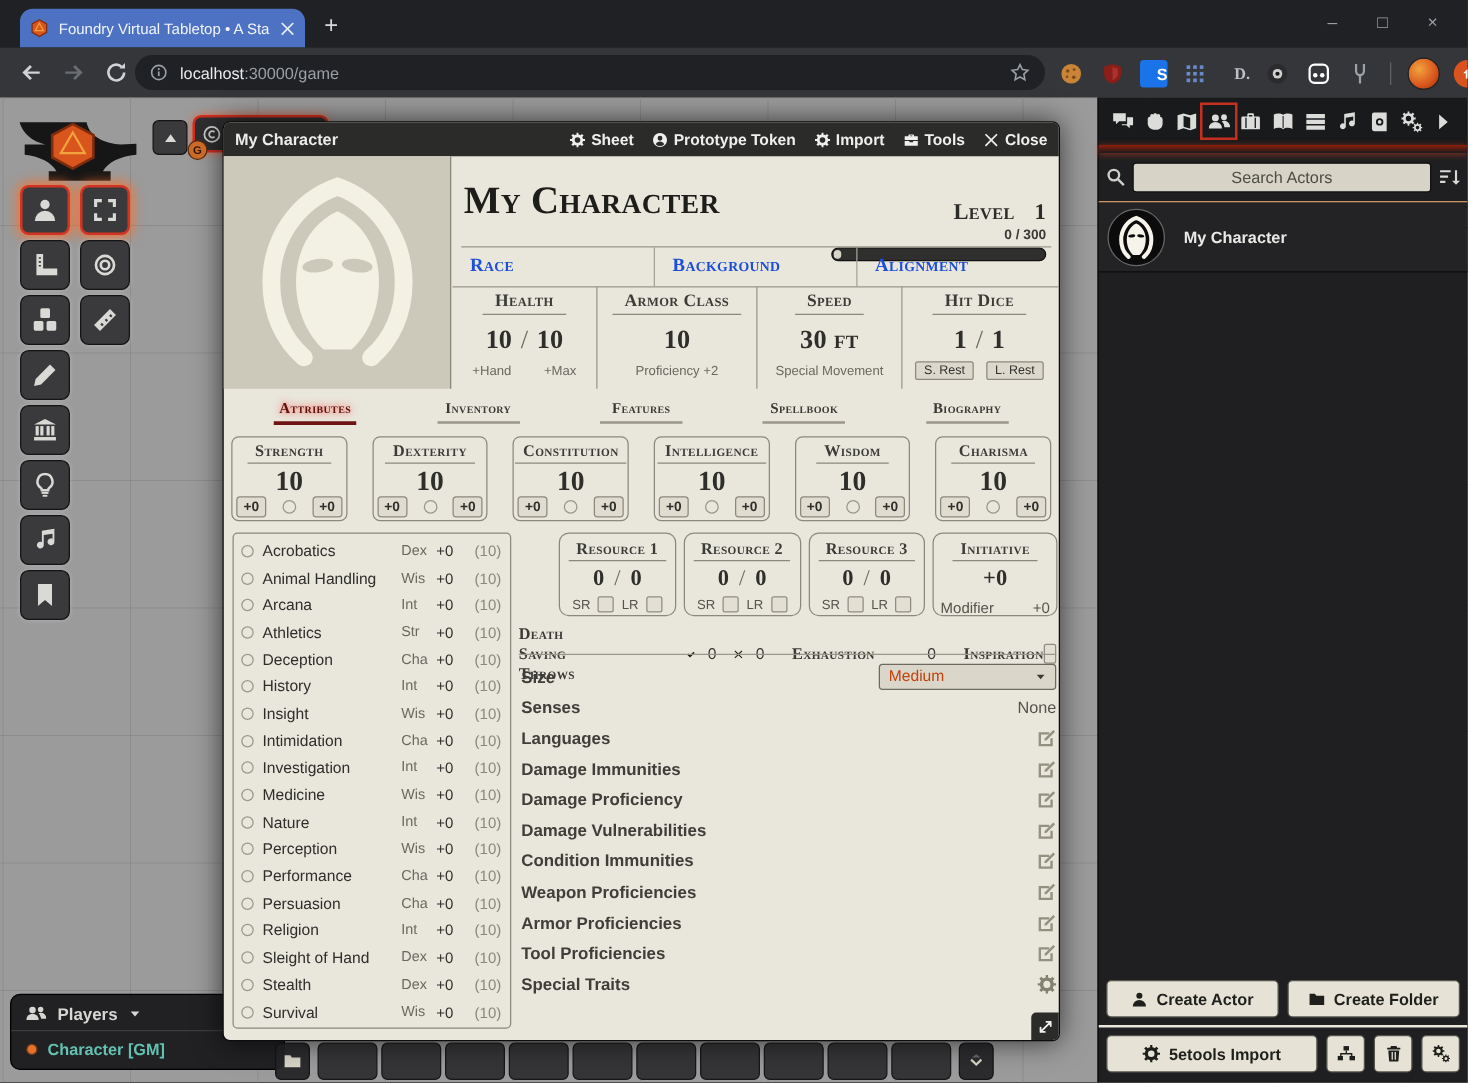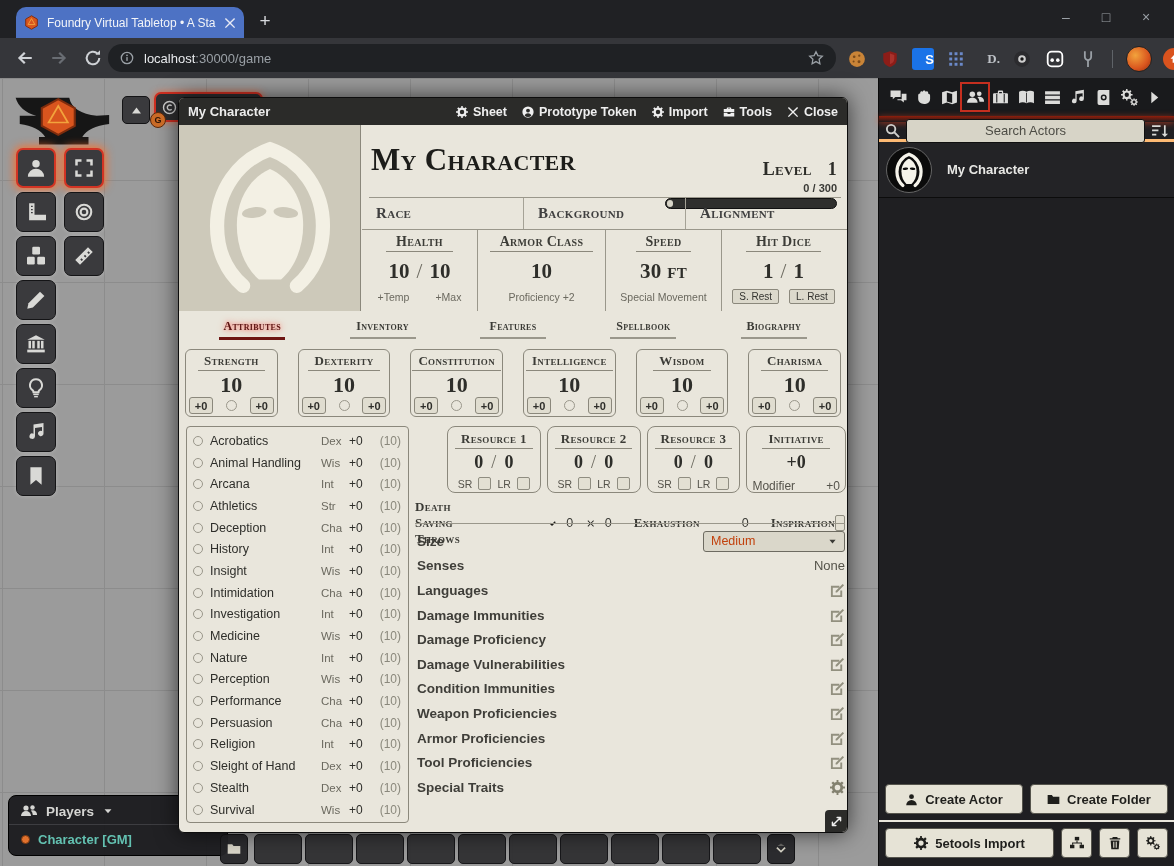--- a/index.html
+++ b/index.html
@@ -96,21 +96,21 @@
       justify-content:flex-end;margin-top:20px; }
   .xp-text { font-size:11px; font-weight:bold; color:#3a3a36; margin-top:2px; }
   .xp-bar { width:172px; height:11px; background:#2f2f2d; border:1px solid #111; border-radius:6px;
       margin-top:4px; position:relative; overflow:hidden; }
   .xp-fill { position:absolute; left:1px; top:1px; width:6px; height:7px; background:#d8d5c8;
       border-radius:3px; }
   .hline { position:absolute; background:#9a978b; height:1px; }
   .fields-row { position:absolute; left:183px; top:73px; width:485px; height:31px; display:flex; }
   .field { flex:1; display:flex; align-items:center; padding-left:14px; border-right:1px solid #a5a296; }
   .field:last-child { border-right:none; }
-  .field .flabel { font-size:15px; font-weight:bold; color:#404040; }
+  .field .flabel { font-size:15px; font-weight:bold; color:#1d4ed8; }
   .stats-row { position:absolute; left:183px; top:104px; width:485px; height:82px; display:flex; }
   .stat { border-right:1px solid #9a978b; padding-top:5px; display:flex; flex-direction:column;
       align-items:center; }
   .stat:last-child { border-right:none; }
   .stat-label { font-size:14px; font-weight:bold; color:#3c3c37; border-bottom:1px solid #8b887c;
       padding:0 10px 1px; }
   .stat-val { font-family:"Liberation Serif",serif; font-size:21px; font-weight:bold; color:#2e2e2a;
       margin-top:7px; display:flex; gap:7px; align-items:baseline; }
   .stat-val .sep { color:#6b695f; font-weight:normal; }
   .stat-foot { font-size:10.5px; color:#6b695f; margin-top:7px; display:flex; gap:26px; }
@@ -193,22 +193,22 @@
   .sidebar { position:absolute; left:878px; top:78px; width:296px; height:788px; background:#1f1f22;
       z-index:8; border-left:1px solid #0a0a0a; }
   .side-tabs { height:38px; display:flex; align-items:center; justify-content:space-between;
       padding:0 7px; background:#191a1c; }
   .side-tab { position:relative; width:24px; height:24px; color:#dcdcda; display:flex;
       align-items:center; justify-content:center; }
   .side-tab .ico { width:17px; height:17px; }
   .side-tab.active { outline:2px solid #c52f1f; outline-offset:1px; }
   .glowline { height:6px; background:linear-gradient(to bottom, rgba(150,30,10,.95), rgba(40,8,4,.2));
       box-shadow:0 1px 6px rgba(255,70,30,.55); }
-  .search-row { height:20px; display:flex; align-items:center; padding:0 6px; gap:6px;
-      border-bottom:3px solid #fdba74; }
+  .search-row { height:40px; display:flex; align-items:center; padding:0 6px; gap:6px;
+      border-bottom:1px solid #fdba74; }
   .search-row .sicon { width:15px; height:15px; color:#cfcfcc; }
   .search-input { flex:1; height:24px; background:#d7d4c7; border:1px solid #101010; border-radius:3px;
       font-size:13px; text-align:center; color:#2b2b28; font-family:"Liberation Sans",sans-serif; }
   .search-input::placeholder { color:#4d4c45; }
   .sort-btn { width:17px; height:17px; color:#d8d8d5; }
   .actor-row { height:56px; display:flex; align-items:center; padding:0 7px; gap:15px;
       border-bottom:1px solid #0c0c0c; background:#232326; }
   .actor-avatar { width:46px; height:46px; border-radius:50%; background:#0b0b0b;
       border:1px solid #666; display:flex; align-items:center; justify-content:center; color:#f5f3ea; }
   .actor-avatar .ico { width:36px; height:36px; --eye:#0b0b0b; }
@@ -635,21 +635,21 @@
 
       <div class="stats-row">
         <div class="stat w-health">
           <div class="stat-label sc">Health</div>
           <div class="stat-val">
             <span>10</span>
             <span class="sep">/</span>
             <span>10</span>
           </div>
           <div class="stat-foot">
-            <span>+Temp</span>
+            <span>+Hand</span>
             <span>+Max</span>
           </div>
         </div>
         <div class="stat w-ac">
           <div class="stat-label sc">Armor Class</div>
           <div class="stat-val">
               <span>10</span>
             </div>
           <div class="stat-foot">
               <span>Proficiency +2</span>

